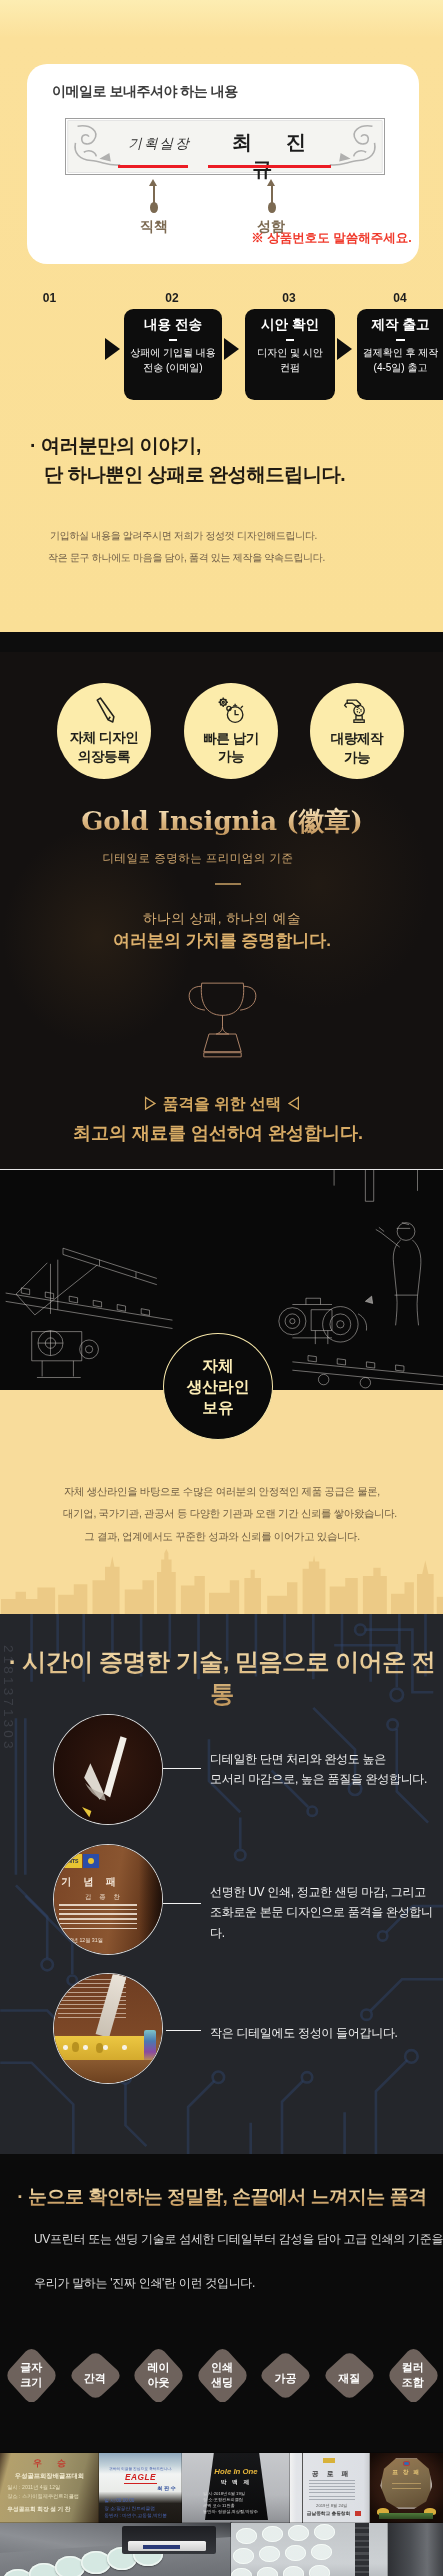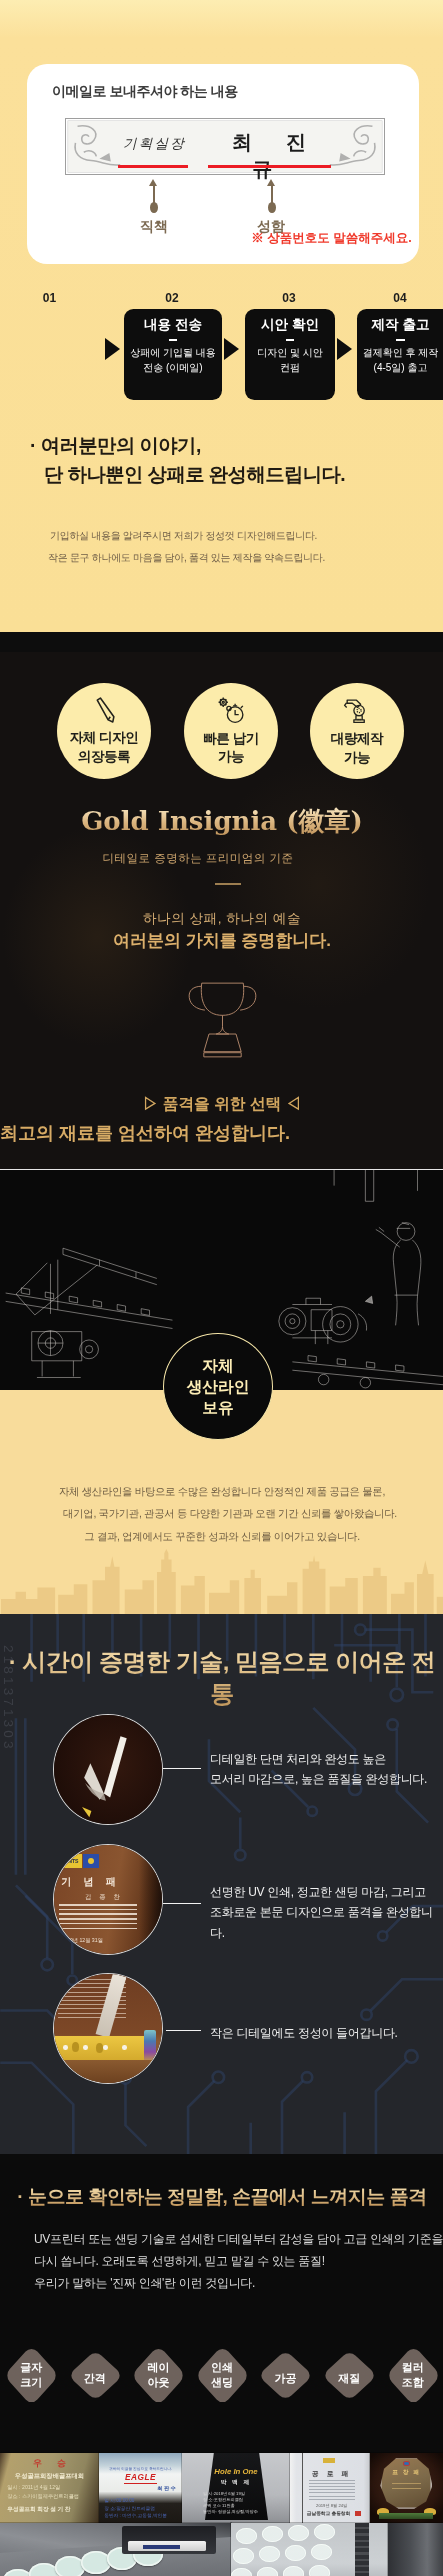--- a/index.html
+++ b/index.html
@@ -10,21 +10,21 @@
   .abs { position:absolute; }
 
   
   .sec-top { position:relative; width:444px; height:632px;
     background:linear-gradient(180deg,#fdedb2 0%,#fbe09a 6%,#fadf96 100%); }
   .email-card { position:absolute; left:27px; top:64px; width:392px; height:200px;
     background:#ffffff; border-radius:20px; }
   .email-title { position:absolute; left:25px; top:19px; font-size:14px; font-weight:bold; color:#3c3c3c; letter-spacing:-0.5px; }
   .plaque { position:absolute; left:38px; top:54px; width:320px; height:57px;
     background:#f4f4f1; border:1px solid #9e9e9e; box-shadow:inset 0 0 0 1.6px #fff, inset 0 0 0 2.1px #c9c9c9; }
-  .plaque-pos { position:absolute; left:52px; top:15.7px; width:73px; font-family:"DejaVu Serif", serif; font-size:13.6px; color:#2e2e2e; text-align:center; letter-spacing:2.1px; font-style:italic; }
+  .plaque-pos { position:absolute; left:52px; top:15.7px; width:73px; font-family:"DejaVu Serif", serif; font-size:13.6px; color:#2e2e2e; text-align:right; letter-spacing:2.1px; font-style:italic; }
   .plaque-name { position:absolute; left:139px; top:10.4px; width:128px; font-family:"DejaVu Serif", serif; font-size:20px; font-weight:bold; color:#1c1c1c; text-align:center; letter-spacing:13.6px; text-indent:13.6px; }
   .redline { position:absolute; height:2.6px; background:#ec1c24; top:46px; }
   .redline.r1 { left:52px; width:70px; }
   .redline.r2 { left:142px; width:123px; }
   .orn { position:absolute; top:3.1px; opacity:.75; }
   .arrow { position:absolute; width:1px; }
   .arrow .head { position:absolute; left:-3.7px; top:0; width:0; height:0; border-left:4.2px solid transparent; border-right:4.2px solid transparent; border-bottom:7.3px solid #7c6a52; }
   .arrow .stem { position:absolute; left:0; top:6.3px; width:1.6px; height:19px; background:#7c6a52; }
   .arrow .blob { position:absolute; left:-3.1px; top:23px; width:7.8px; height:11px; border-radius:50%; background:#7c6a52; }
   .arrow-label { position:absolute; font-size:14px; font-weight:bold; color:#7c6a52; }
@@ -52,21 +52,21 @@
   .brand-title { position:absolute; left:0; top:152px; width:444px; text-align:center;
     font-family:"DejaVu Serif", serif; font-weight:bold; font-size:26px; letter-spacing:0px;
     background:linear-gradient(180deg,#f8e6c0 10%,#d9b27c 55%,#bd9159 95%);
     -webkit-background-clip:text; background-clip:text; color:transparent; }
   .brand-sub { position:absolute; left:0; top:199px; width:396px; text-align:center; font-size:11.5px; color:#cda56e; letter-spacing:0.5px; }
   .gold-divider { position:absolute; left:215px; top:231px; width:26px; height:2.1px; background:#9d7e50; }
   .tag1 { position:absolute; left:0; top:258px; width:444px; text-align:center; font-size:13.6px; color:#d4ac73; letter-spacing:0.5px; }
   .tag2 { position:absolute; left:0; top:277px; width:444px; text-align:center; font-size:17px; font-weight:bold; color:#dcb06c; }
   .trophy { position:absolute; left:182px; top:328px; }
   .choice1 { position:absolute; left:0; top:442px; width:444px; text-align:center; font-size:15.7px; font-weight:bold; color:#d2a760; }
-  .choice2 { position:absolute; left:0; top:469px; width:436px; font-size:18px; font-weight:bold; color:#d7ab65; }
+  .choice2 { position:absolute; left:0; top:469px; width:436px; text-align:center; font-size:18px; font-weight:bold; color:#d7ab65; }
 
   
   .sec-factory { position:relative; width:444px; height:220px; background:#090909; overflow:visible; }
 
   
   .sec-supply { position:relative; width:444px; height:224px; background:#f8dc9b; }
   .badge { position:absolute; left:163px; top:-57px; width:110px; height:107px; border-radius:50%;
     background:#0a0a0a; border:1px solid #f6e6a8; display:flex; align-items:center; justify-content:center;
     font-size:15.7px; font-weight:bold; color:#fdeeb6; text-align:center; line-height:1.35; z-index:6; }
   .supply-b { position:absolute; left:0; width:444px; text-align:center; font-size:10.4px; color:#6d5c42; letter-spacing:-0.3px; }
@@ -334,21 +334,21 @@
 
         <path d="M700 0 v60 M716 0 v60 M700 60 h16 M640 0 v30 M800 0 v40"></path>
       </g>
     </svg>
   </section>
 
   <section class="sec-supply">
     <div class="badge pl">자체
 생산라인
 보유</div>
-    <div class="supply-b" style="top:95px;">자체 생산라인을 바탕으로 수많은 완성합니다 안정적인 제품 공급은 물론,</div>
+    <div class="supply-b" style="top:95px;">자체 생산라인을 바탕으로 수많은 여러분의 안정적인 제품 공급은 물론,</div>
     <div class="supply-b" style="top:117px;padding-left:16px;">대기업, 국가기관, 관공서 등 다양한 기관과 오랜 기간 신뢰를 쌓아왔습니다.</div>
     <div class="supply-b" style="top:140px;">그 결과, 업계에서도 꾸준한 성과와 신뢰를 이어가고 있습니다.</div>
     <svg class="skyline" width="444" height="65" viewBox="0 0 850 125">
       <g fill="#ecca86">
         <path d="M0 125 V96 h28 v-14 h20 v14 h22 V74 h34 v51 z"></path>
         <path d="M110 125 V88 h30 v-20 h26 v57 z"></path>
         <path d="M176 125 V60 h24 V34 h10 l4 -20 l4 20 h10 v91 z"></path>
         <path d="M238 125 V78 h34 v-18 h22 v65 z"></path>
         <path d="M300 125 V44 h8 V20 h6 v-12 l4 -8 l4 8 v12 h6 v24 h8 v81 z"></path>
         <path d="M346 125 V70 h26 V52 h20 v73 z"></path>
@@ -449,21 +449,20 @@
         <div class="abs" style="left:0;top:86px;width:110px;height:25px;background:linear-gradient(180deg,#8a5a30,#6a3f1e);"></div>
       </div>
     </div>
     <div class="connector" style="left:166px; top:416px; width:35px;"></div>
     <div class="point-text" style="top:409px;">작은 디테일에도 정성이 들어갑니다.</div>
   </section>
 
   <section class="sec-precision">
     <div class="prec-h">· 눈으로 확인하는 정밀함, 손끝에서 느껴지는 품격</div>
     <div class="prec-b" style="top:77px;">UV프린터 또는 샌딩 기술로 섬세한 디테일부터 감성을 담아 고급 인쇄의 기준을</div>
-    <div class="prec-b" style="top:99px;">다시 씁니다. 오래도록 선명하게, 믿고 맡길 수 있는 품질!</div>
     <div class="prec-b" style="top:121px;">우리가 말하는 '진짜 인쇄'란 이런 것입니다.</div>
 
     <div class="tag-row">
       <div class="tag big">
           <div class="dia"></div>
           <div class="lbl pl">글자
 크기</div>
         </div>
       <div class="tag small">
           <div class="dia"></div>

